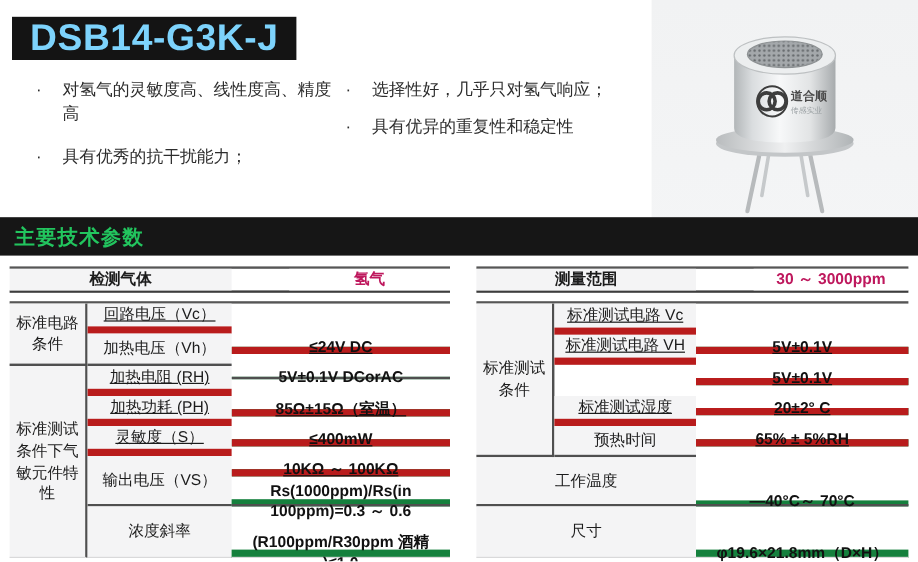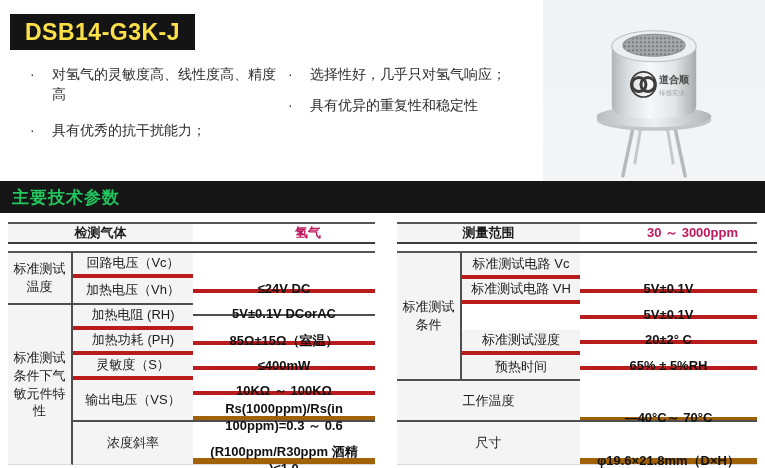--- a/index.html
+++ b/index.html
@@ -1,21 +1,21 @@
 <!DOCTYPE html>
 <html><head>
 <meta charset="utf-8">
 <style>
   html,body{margin:0;padding:0;background:#fff;}
   .page{position:relative;width:765px;height:468px;background:#ffffff;overflow:hidden;
         font-family:"Liberation Sans","DejaVu Sans",sans-serif;color:#222;}
   
   .title-box{position:absolute;left:10px;top:14px;height:36px;background:#141414;
              display:flex;align-items:center;padding:0 15px;}
-  .title-box span{color:#fde047;font-size:23px;font-weight:bold;letter-spacing:.5px;}
+  .title-box span{color:#7dd3fc;font-size:31px;font-weight:bold;letter-spacing:.5px;}
   .features{position:absolute;top:64px;font-size:14px;color:#2d2d2d;line-height:1.45;}
   .features.col1{left:26px;width:256px;}
   .features.col2{left:284px;width:262px;}
   .feat-item{display:flex;margin-bottom:15px;}
   .feat-item .dot{width:22px;flex:0 0 22px;text-align:left;padding-left:4px;color:#2d2d2d;}
   .photo-panel{position:absolute;left:543px;top:0;width:222px;height:203px;
                background:linear-gradient(180deg,#f1f2f3 0%,#f4f5f6 100%);}
   .photo-panel svg{position:absolute;left:32px;top:4px;}
   
   .section-bar{position:absolute;left:0;top:181px;width:765px;height:32px;background:#161616;
@@ -34,24 +34,24 @@
   .spec-table.right .h-label{width:183px;}
   .tbody{display:grid;margin-top:7px;border-top:2px solid #565656;}
   .spec-table.left  .tbody{grid-template-columns:65px 120px 182px;
         grid-template-rows:25px 27px 25px 25px 25px 42px 43px;}
   .spec-table.right .tbody{grid-template-columns:65px 118px 177px;
         grid-template-rows:26px 25px 26px 25px 26px 41px 43px;}
   .cell{display:flex;align-items:center;justify-content:center;text-align:center;font-size:13px;}
   .g-cell{grid-column:1;background:#f4f4f5;border-right:2px solid #4f4f4f;
           color:#1c1c1c;line-height:1.35;padding:0 5px;}
   .l-cell{grid-column:2;background:#f4f4f5;color:#1c1c1c;padding:0 4px;line-height:1.3;}
-  .v-cell{grid-column:3;background:#a16207;font-weight:bold;color:#111;padding:0 7px;line-height:1.3;margin-top:36px;}
+  .v-cell{grid-column:3;background:#15803d;font-weight:bold;color:#111;padding:0 7px;line-height:1.3;margin-top:36px;}
   .wide-label{grid-column:1 / 3;background:#f4f4f5;color:#1c1c1c;}
   .r1{grid-row:1}.r2{grid-row:2}.r3{grid-row:3}.r4{grid-row:4}.r5{grid-row:5}.r6{grid-row:6}.r7{grid-row:7}
-  .bb-thin{border-bottom:4px solid #b91c1c;}
+  .bb-thin{border-bottom:6px solid #b91c1c;text-decoration:underline;}
   .bb-dark{border-bottom:2px solid #4f4f4f;}
   .bb-end{border-bottom:1px solid #d9d9da;}
 </style>
 </head>
 <body>
 
 <div class="page">
 
   <div class="title-box">
     <span>DSB14-G3K-J</span>
@@ -125,21 +125,21 @@
   <div class="section-bar">
     <span>主要技术参数</span>
   </div>
 
   <div class="spec-table left">
     <div class="thead">
       <div class="h-label">检测气体</div>
       <div class="h-value">氢气</div>
     </div>
     <div class="tbody">
-      <div class="cell g-cell bb-dark" style="grid-row:1/3">标准测试温度</div>
+      <div class="cell g-cell bb-dark" style="grid-row:1/3">标准电路条件</div>
       <div class="cell g-cell bb-end" style="grid-row:3/8">标准测试条件下气敏元件特性</div>
 
       <div class="cell l-cell r1 bb-thin">回路电压（Vc）</div>
       <div class="cell v-cell r1 bb-thin">≤24V DC</div>
 
       <div class="cell l-cell r2 bb-dark">加热电压（Vh）</div>
       <div class="cell v-cell r2 bb-dark">5V±0.1V DCorAC</div>
 
       <div class="cell l-cell r3 bb-thin">加热电阻 (RH)</div>
       <div class="cell v-cell r3 bb-thin">85Ω±15Ω（室温）</div>

